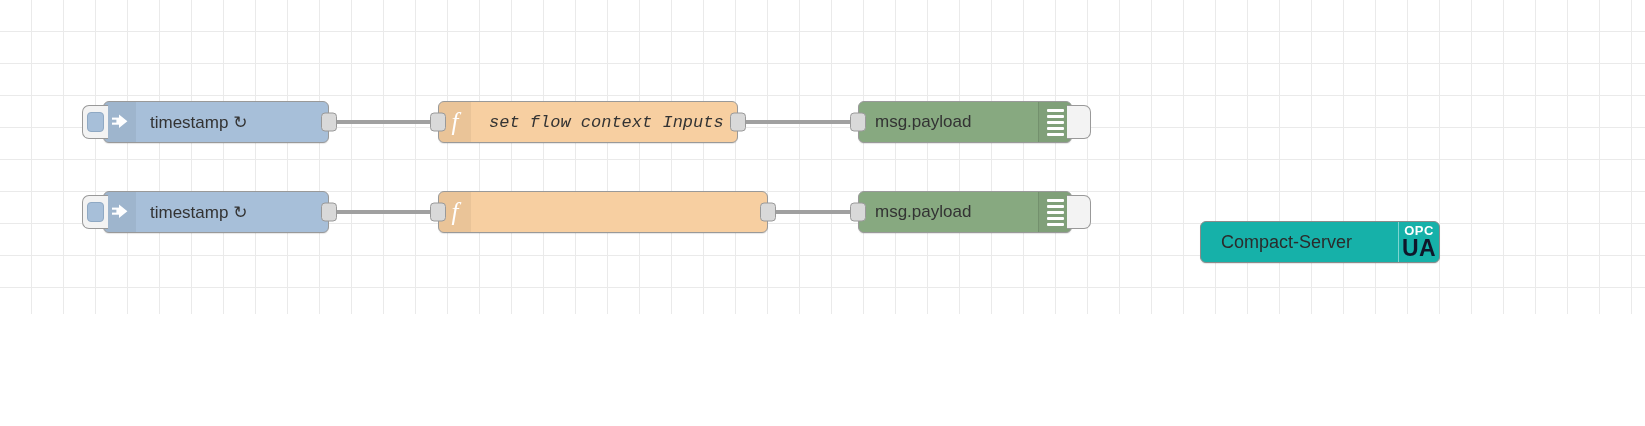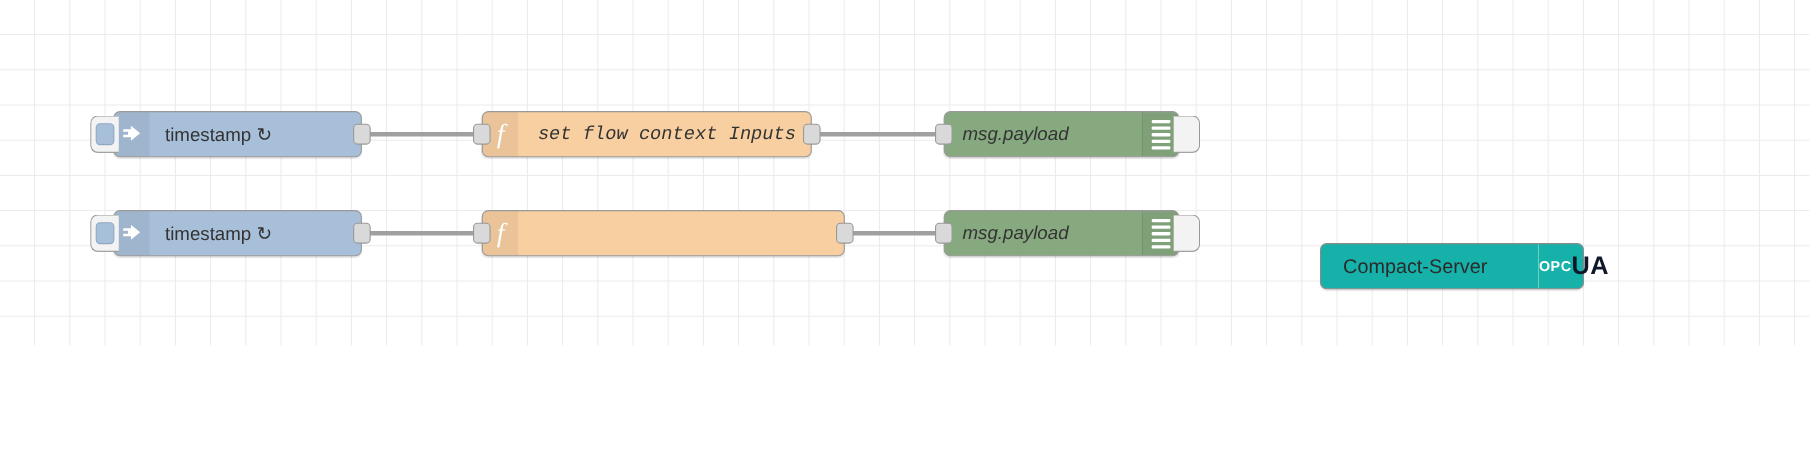--- a/index.html
+++ b/index.html
@@ -98,21 +98,20 @@
     padding-left: 18px;
     font-family: Liberation Mono, monospace;
   }
 
   
   .debug-node {
     background-color: #87a980;
   }
   .debug-node .node-label {
     padding: 12px 16px;
-    font-style: italic;
   }
   .debug-icon-right {
     flex: 0 0 auto;
     width: 32px;
     display: flex;
     flex-direction: column;
     align-items: center;
     justify-content: center;
     gap: 3px;
     background-color: rgba(0,0,0,0.05);
@@ -148,23 +147,23 @@
   }
   .opcua-node .node-label {
     color: #2b2b2b;
     padding: 0 20px;
     font-size: 18px;
   }
   .opcua-badge {
     flex: 0 0 auto;
     width: 40px;
     display: flex;
-    flex-direction: row;
-    align-items: center;
-    justify-content: space-between;
+    flex-direction: column;
+    align-items: center;
+    justify-content: center;
     line-height: 1.02;
     border-left: 1px solid rgba(255,255,255,0.45);
     border-top-right-radius: 5px;
     border-bottom-right-radius: 5px;
   }
   .opcua-badge .opc {
     color: #ffffff;
     font-size: 13px;
     letter-spacing: 0.5px;
     font-weight: 600;

